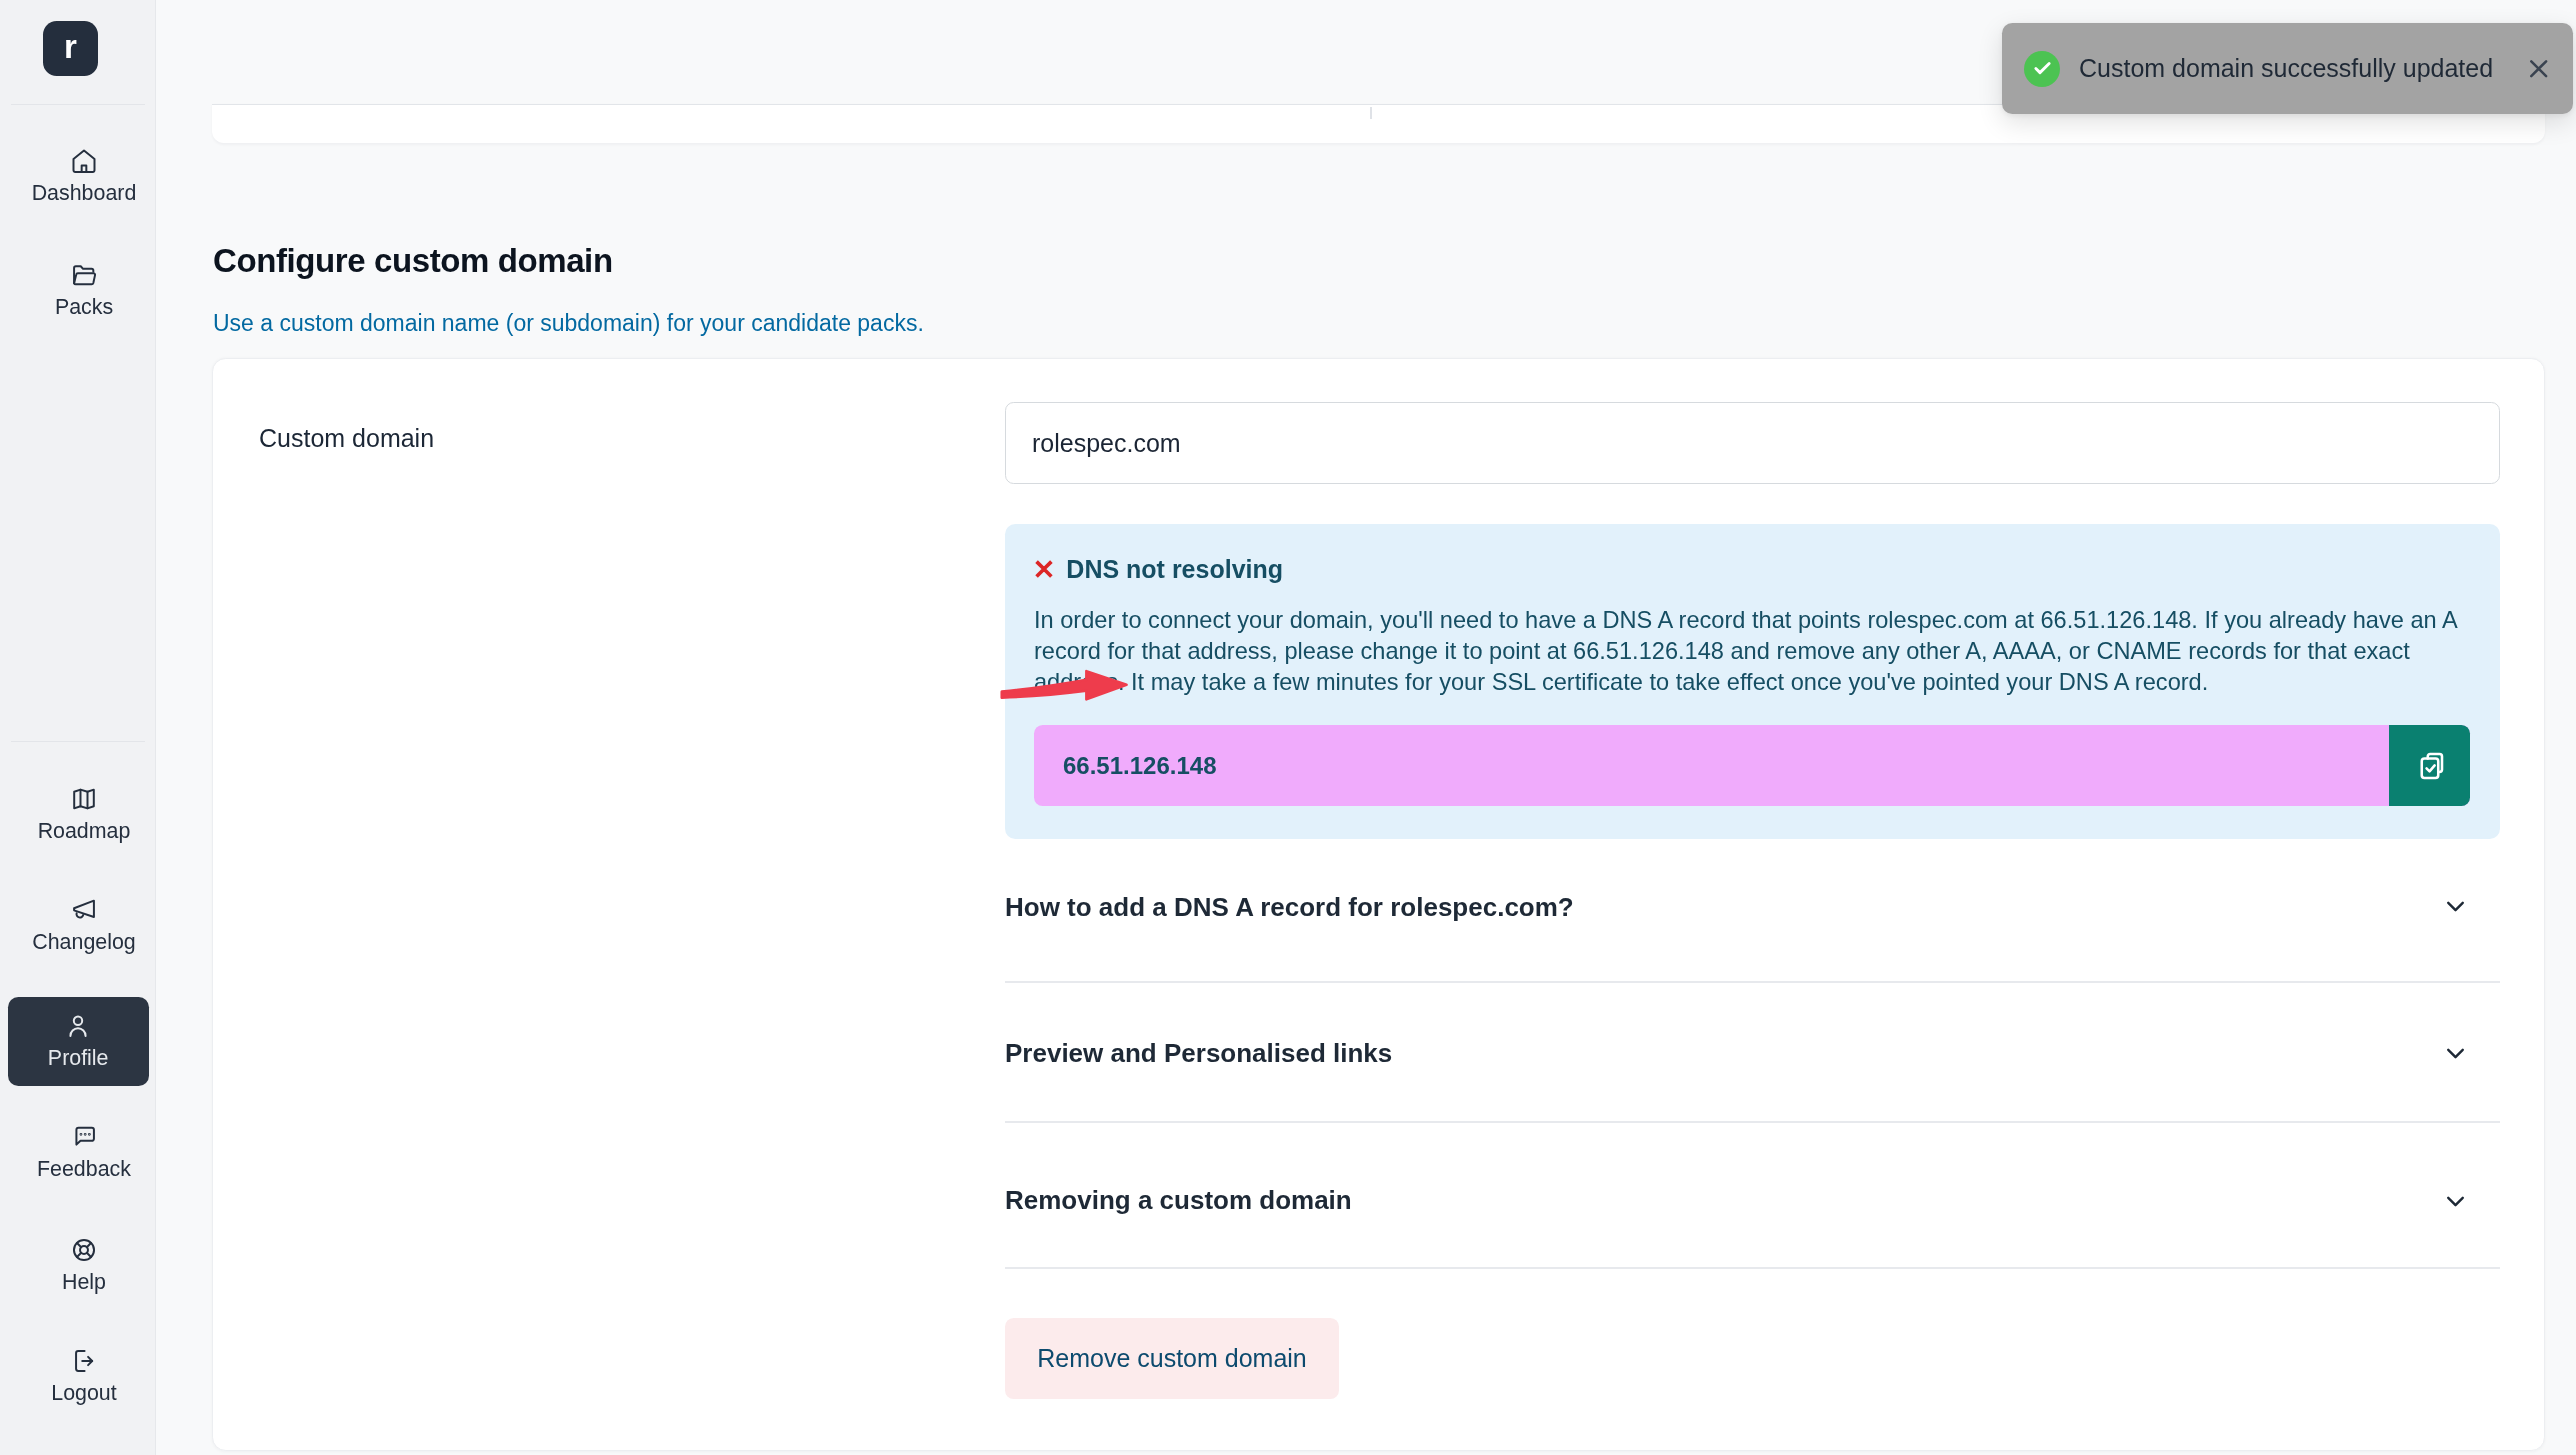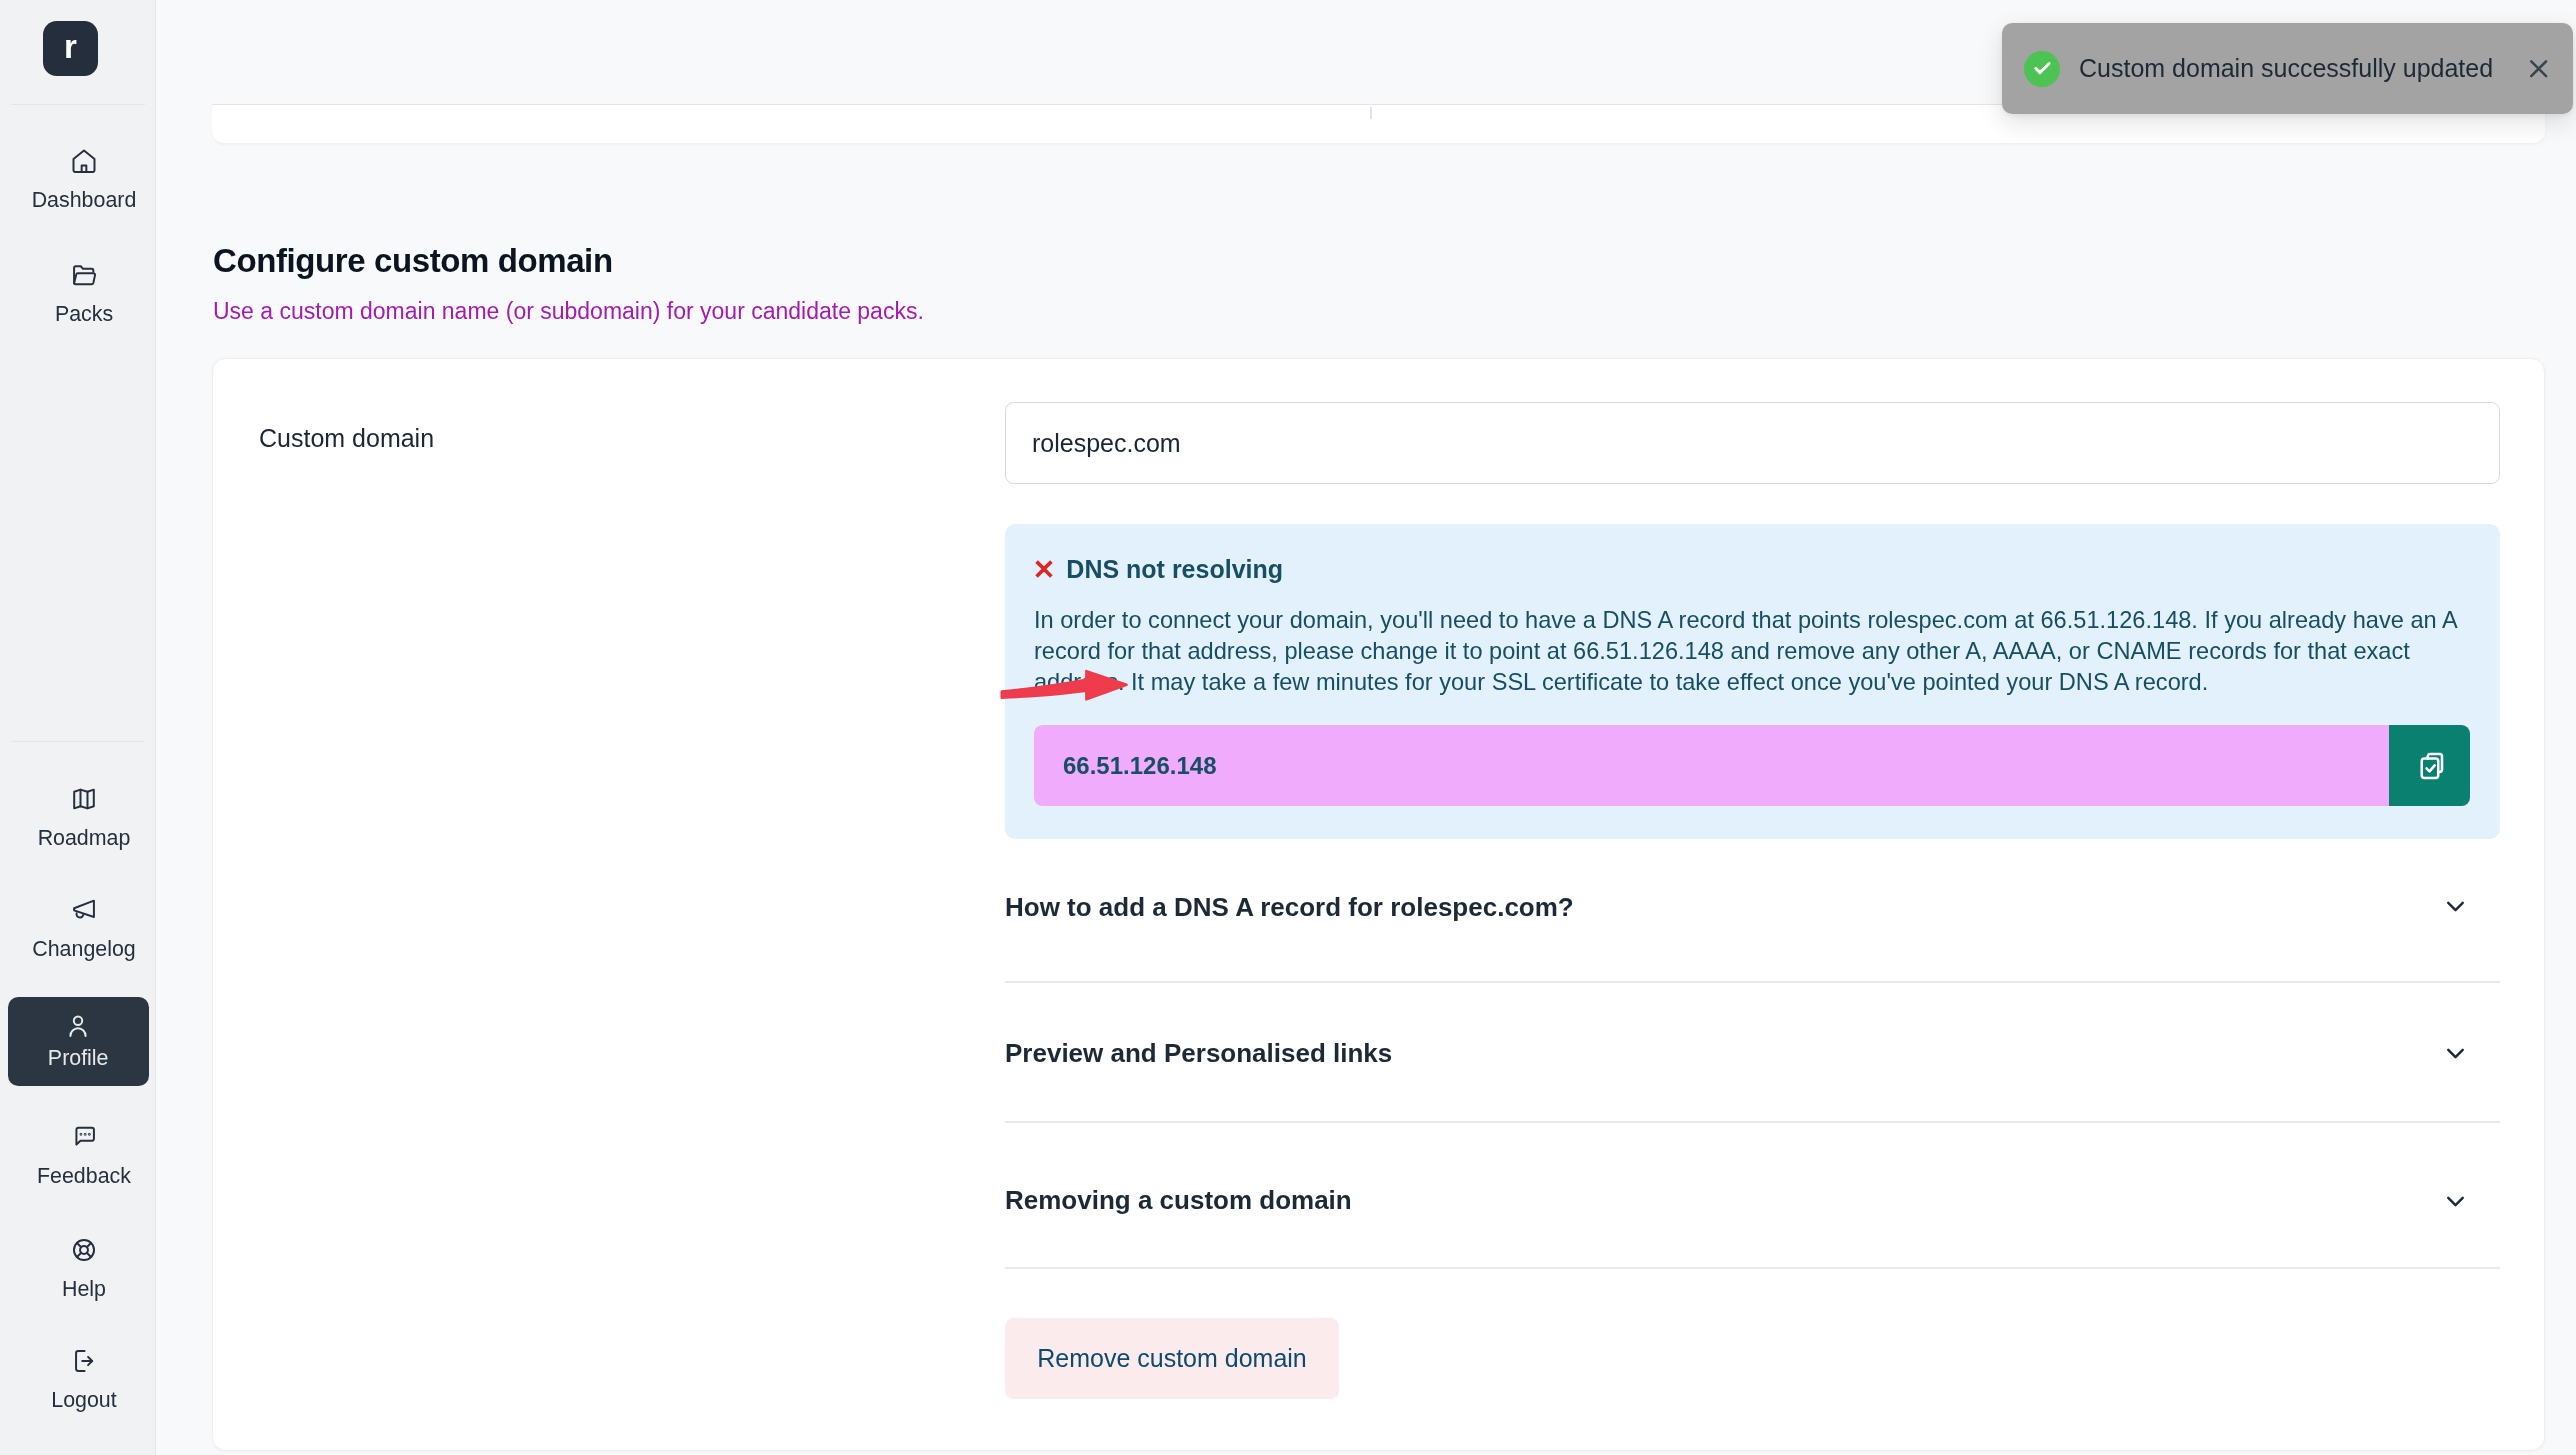--- a/index.html
+++ b/index.html
@@ -19,21 +19,21 @@
     background:#f1f2f4; border-right:0.9px solid #e6e8eb;
   }
   .logo {
     position:absolute; left:43px; top:21.4px; width:55px; height:55px;
     background:#242e3d; border-radius:13.7px; display:flex; align-items:center; justify-content:center;
   }
   .logo span { color:#ffffff; font-size:33px; font-weight:700; line-height:1; padding-bottom:4.3px; }
   .side-div { position:absolute; left:11px; width:134px; height:0.9px; background:#e3e5e9; }
   .nav-item {
     position:absolute; left:0; width:168px;
-    display:flex; flex-direction:column; align-items:center; gap:13px;
+    display:flex; flex-direction:column; align-items:center; gap:6px;
     cursor:pointer; color:#252f3e;
   }
   .nav-item .lbl { font-size:21.4px; }
   .nav-item svg { width:28px; height:28px; stroke:#252f3e; fill:none; stroke-width:1.7; stroke-linecap:round; stroke-linejoin:round; }
   .nav-item.active {
     left:7.7px; width:141px; height:89px; background:#2c3542; border-radius:10.3px;
     justify-content:center; gap:6.9px;
   }
   .nav-item.active svg { stroke:#e6e9ed; }
   .nav-item.active .lbl { color:#e6e9ed; }
@@ -43,21 +43,21 @@
 
   .partial-card {
     position:absolute; left:56px; top:104px; width:2333px; height:39px;
     background:#ffffff; border-top:1.7px solid #e2e5e9;
     border-radius:0 0 12px 12px;
     box-shadow:0 1.7px 2.6px rgba(16,24,40,0.04);
   }
   .partial-tick { position:absolute; left:1158px; top:1.7px; width:1.7px; height:12px; background:#dfe2e7; }
 
   .page-title { position:absolute; left:57px; top:242px; font-size:33px; font-weight:700; color:#0c141f; letter-spacing:-0.4px; }
-  .page-sub   { position:absolute; left:57px; top:298px; font-size:23px; color:#a21caf; }
+  .page-sub   { position:absolute; left:57px; top:310px; font-size:23px; color:#0369a1; }
 
   .card {
     position:absolute; left:56px; top:358px; width:2333px; height:1093px;
     background:#ffffff; border:1.7px solid #eceef1; border-radius:13.7px;
     box-shadow:0 0.9px 3.4px rgba(16,24,40,0.04);
   }
   .field-label { position:absolute; left:46px; top:65px; font-size:25px; color:#1c2736; }
 
   .domain-input {
     position:absolute; left:792px; top:43px; width:1495px; height:82px;

